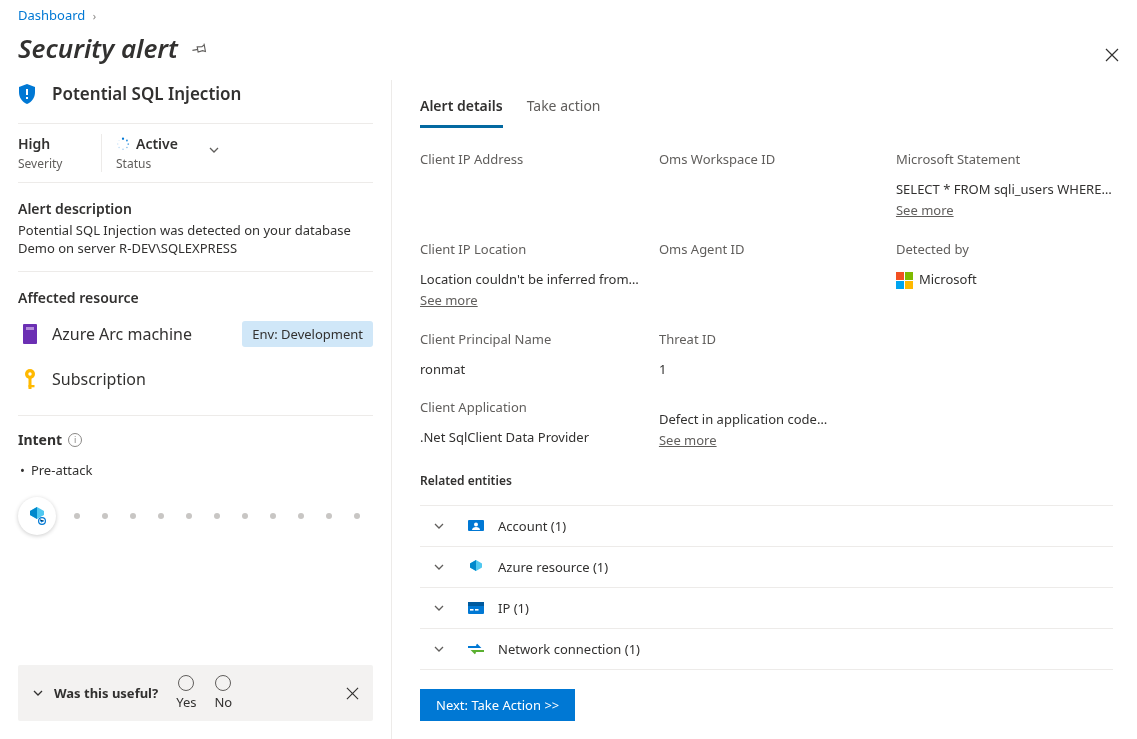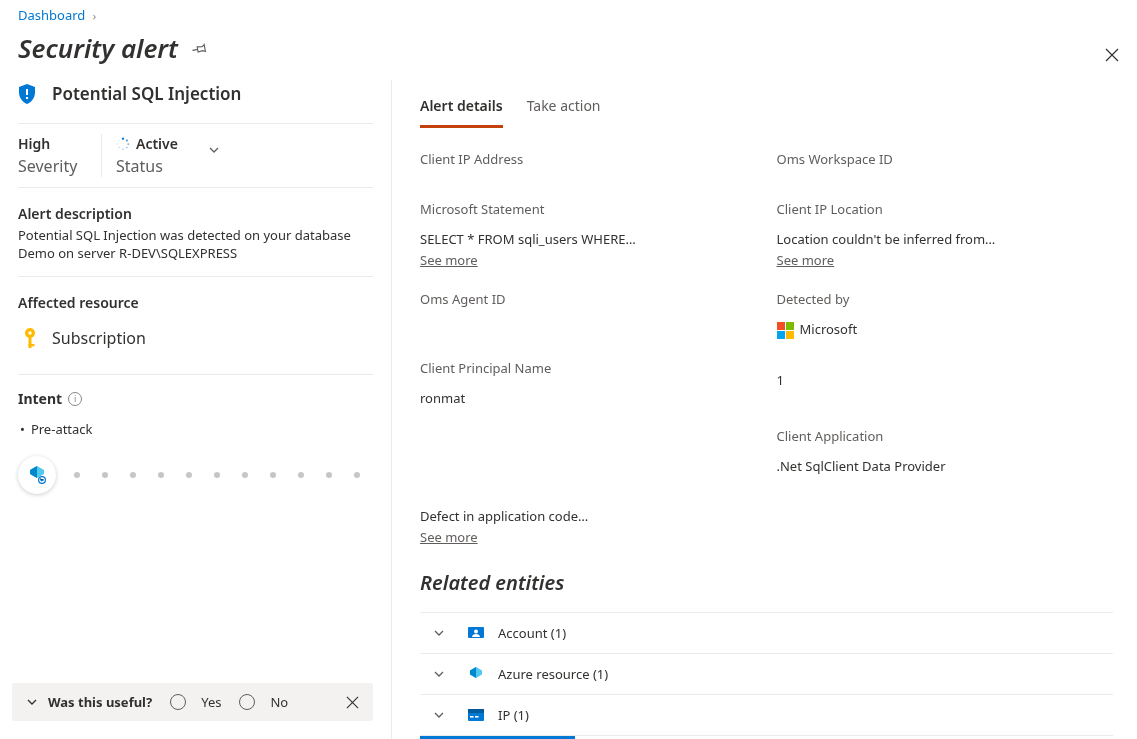--- a/index.html
+++ b/index.html
@@ -22,21 +22,21 @@
   
   .left { width: 392px; border-right: 1px solid #edebe9; padding: 0 18px 0 18px; position: relative; display: flex; flex-direction: column; }
   .alert-title-row { display: flex; align-items: center; gap: 16px; margin-top: 2px; margin-bottom: 18px; }
   .alert-title-row h2 { font-size: 17px; font-weight: 600; margin: 0; }
   .shield { width: 18px; height: 20px; color: #0078d4; }
 
   .meta { display: flex; border-top: 1px solid #edebe9; border-bottom: 1px solid #edebe9; padding: 10px 0; }
   .meta-col { padding: 0 16px 0 0; border-right: 1px solid #edebe9; min-width: 84px; }
   .meta-col:last-child { border-right: none; }
   .meta-col .v { font-size: 14px; font-weight: 600; color: #323130; display: flex; align-items: center; gap: 6px; }
-  .meta-col .l { font-size: 16px; color: #605e5c; margin-top: 2px; }
+  .meta-col .l { font-size: 12px; color: #605e5c; margin-top: 2px; }
   .status-col { flex: 0 0 128px; padding-left: 14px; position: relative; }
   .time-col { flex: 1; padding-left: 14px; }
   .chevron-down { position: absolute; right: 10px; top: 10px; color: #605e5c; cursor: pointer; }
 
   .spinner { width: 14px; height: 14px; display: inline-block; }
   .clock { color: #0078d4; }
 
   .section-h { font-size: 14px; font-weight: 600; margin: 16px 0 4px; }
   .desc { font-size: 13px; color: #323130; line-height: 1.35; }
   .divider { border-top: 1px solid #edebe9; margin-top: 14px; }
@@ -51,42 +51,42 @@
 
   .intent-tag { font-size: 13px; margin: 12px 0 12px 2px; }
   .intent-tag .dot::before { content: "•"; margin-right: 6px; }
 
   .intent-track { display: flex; align-items: center; gap: 18px; margin-top: 6px; }
   .intent-node-big { width: 38px; height: 38px; background: #fff; border-radius: 50%; box-shadow: 0 1px 4px rgba(0,0,0,.2); display: flex; align-items: center; justify-content: center; position: relative; }
   .intent-node-big svg { width: 22px; height: 22px; }
   .intent-dot { width: 6px; height: 6px; background: #c8c6c4; border-radius: 50%; }
   .intent-dots { display: flex; gap: 22px; }
 
-  .usefulness { position: absolute; bottom: 18px; left: 12px; right: 18px; background: #f3f2f1; padding: 10px 14px; display: flex; align-items: center; gap: 10px; border-radius: 2px; }
+  .usefulness { position: absolute; bottom: 18px; left: 18px; right: 18px; background: #f3f2f1; padding: 10px 14px; display: flex; align-items: center; gap: 10px; border-radius: 2px; }
   .usefulness .chev { color: #323130; }
   .usefulness strong { font-size: 13px; }
   .radio { width: 16px; height: 16px; border: 1px solid #605e5c; border-radius: 50%; display: inline-block; }
-  .radio-row { display: inline-flex; align-items: center; gap: 15px; font-size: 13px; margin-left: 8px; }
+  .radio-row { display: inline-flex; align-items: center; gap: 2px; font-size: 13px; margin-left: 8px; flex-direction: column; }
   .usefulness .dismiss { margin-left: auto; font-size: 16px; cursor: pointer; }
 
   
   .right { flex: 1; padding: 0 24px 18px 28px; display: flex; flex-direction: column; }
   .tabs { display: flex; gap: 24px; margin-top: 10px; }
   .tab { font-size: 14px; color: #605e5c; padding: 6px 0 10px; cursor: pointer; }
-  .tab.selected { color: #323130; border-bottom: 3px solid #c2410c; font-weight: 600; }
-
-  .details-grid { display: grid; grid-template-columns: 1fr 1fr; column-gap: 20px; row-gap: 20px; margin-top: 22px; }
+  .tab.selected { color: #323130; border-bottom: 3px solid #0369a1; font-weight: 600; }
+
+  .details-grid { display: grid; grid-template-columns: 1fr 1fr 1fr; column-gap: 20px; row-gap: 20px; margin-top: 22px; }
   .d-label { font-size: 13px; color: #605e5c; }
   .d-value { font-size: 13px; color: #323130; margin-top: 12px; white-space: nowrap; overflow: hidden; text-overflow: ellipsis; max-width: 220px; }
   .see-more { font-size: 13px; color: #605e5c; text-decoration: underline; cursor: pointer; margin-top: 2px; display: inline-block; }
 
   .ms-logo { display: inline-grid; grid-template-columns: 8px 8px; grid-template-rows: 8px 8px; gap: 1px; vertical-align: middle; margin-right: 6px; }
   .ms-logo span:nth-child(1){background:#f25022}.ms-logo span:nth-child(2){background:#7fba00}.ms-logo span:nth-child(3){background:#00a4ef}.ms-logo span:nth-child(4){background:#ffb900}
 
-  .rel-h { font-size: 20px; font-weight: 600; margin-top: 22px; font-style: italic; }
+  .rel-h { font-size: 12px; font-weight: 600; margin-top: 22px; }
   .rel { border-top: 1px solid #edebe9; margin-top: 16px; }
   .rel-row { display: flex; align-items: center; gap: 12px; padding: 10px 4px; border-bottom: 1px solid #edebe9; font-size: 13px; cursor: pointer; }
   .rel-chev { width: 30px; display: flex; justify-content: center; color: #605e5c; }
   .rel-icon { width: 20px; height: 20px; display: flex; align-items: center; justify-content: center; }
 
   .footer-btn { margin-top: auto; margin-bottom: 0; }
   .take-action-btn { background: #0078d4; color: #fff; border: none; padding: 7px 16px; font-size: 13px; cursor: pointer; }
 
   
   svg { display: block; }
@@ -159,20 +159,30 @@
         </span>
       </div>
     </div>
 
     <div class="section-h">Alert description</div>
     <div class="desc">Potential SQL Injection was detected on your database Demo on server R-DEV\SQLEXPRESS</div>
     <div class="divider"></div>
 
     <div class="section-h">Affected resource</div>
 
+    <div class="resource-row">
+      <span class="resource-icon">
+        <svg width="20" height="24" viewBox="0 0 20 24">
+            <rect x="3" y="2" width="14" height="20" rx="1" fill="#6b2fb3"></rect>
+            <rect x="6" y="5" width="8" height="3" fill="#b38dd9"></rect>
+          </svg>
+      </span>
+      <span>Azure Arc machine</span>
+      <span class="env-pill">Env: Development</span>
+    </div>
 
     <div class="resource-row">
       <span class="resource-icon">
         <svg width="20" height="24" viewBox="0 0 20 24">
             <circle cx="10" cy="7" r="5" fill="#ffb900"></circle>
             <circle cx="10" cy="7" r="1.7" fill="#fff"></circle>
             <rect x="8.5" y="11" width="3" height="11" fill="#ffb900"></rect>
             <rect x="8.5" y="18" width="6" height="2.3" fill="#ffb900"></rect>
           </svg>
       </span>
@@ -272,20 +282,21 @@
               <span></span>
               <span></span>
             </span><span>Microsoft</span></div>
       </div>
 
       <div>
         <div class="d-label">Client Principal Name</div>
         <div class="d-value">ronmat</div>
       </div>
       <div>
+        <div class="d-label">Threat ID</div>
         <div class="d-value">1</div>
       </div>
       <div></div>
 
       <div>
         <div class="d-label">Client Application</div>
         <div class="d-value">.Net SqlClient Data Provider</div>
       </div>
       <div>
         <div class="d-value">Defect in application code…</div>
@@ -334,19 +345,33 @@
         <span class="rel-icon">
             <svg width="18" height="14" viewBox="0 0 18 14">
               <rect x="1" y="1" width="16" height="12" rx="1" fill="#0078d4"></rect>
               <rect x="1" y="1" width="16" height="4" fill="#005a9e"></rect>
               <rect x="3" y="8" width="3.5" height="1.6" fill="#fff"></rect>
               <rect x="8" y="8" width="3.5" height="1.6" fill="#fff"></rect>
             </svg>
           </span>
         <span>IP (1)</span>
       </div>
+      <div class="rel-row">
+        <span class="rel-chev">
+            <svg width="12" height="12" viewBox="0 0 12 12" fill="none" stroke="currentColor" stroke-width="1.3">
+              <path d="M2 4l4 4 4-4"></path>
+            </svg>
+          </span>
+        <span class="rel-icon">
+            <svg width="20" height="14" viewBox="0 0 20 14">
+              <path d="M2 5h11l-2.5-2.5" stroke="#0078d4" stroke-width="2" fill="none"></path>
+              <path d="M18 9H7l2.5 2.5" stroke="#5ab030" stroke-width="2" fill="none"></path>
+            </svg>
+          </span>
+        <span>Network connection (1)</span>
+      </div>
     </div>
 
     <div class="footer-btn">
       <button class="take-action-btn">Next: Take Action  &gt;&gt;</button>
     </div>
   </div>
 </div>
 
 </body></html>

